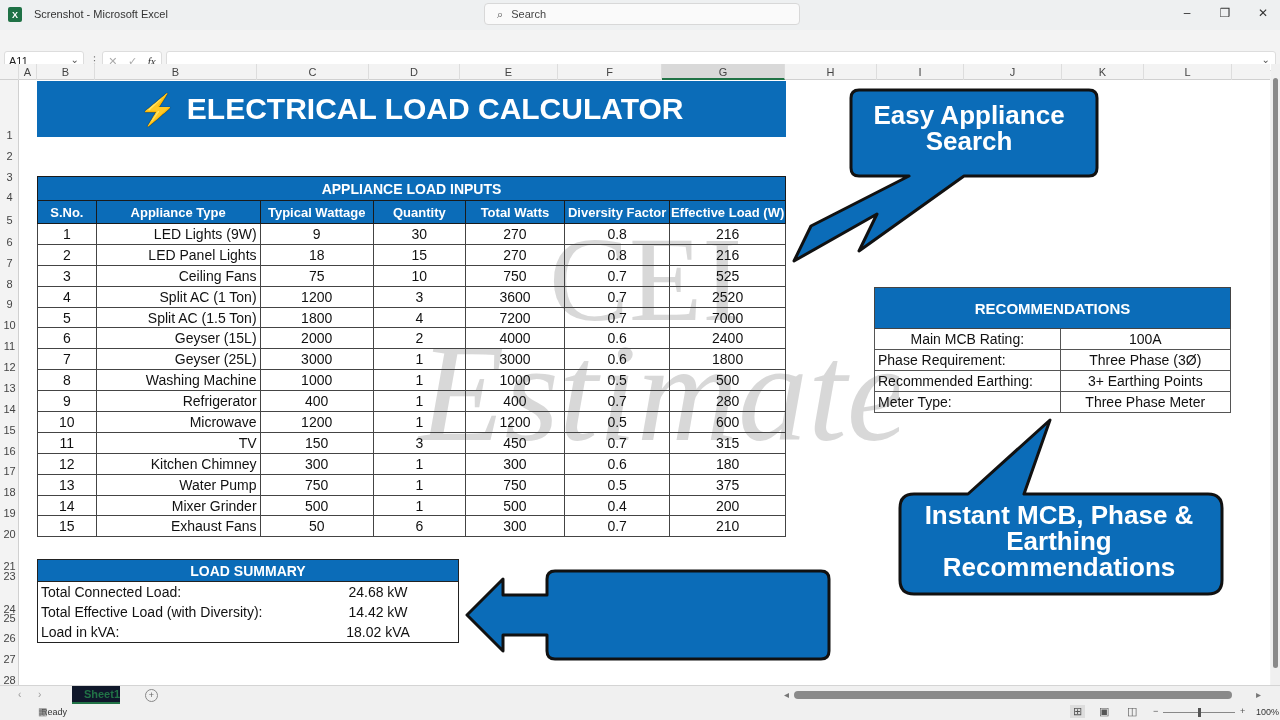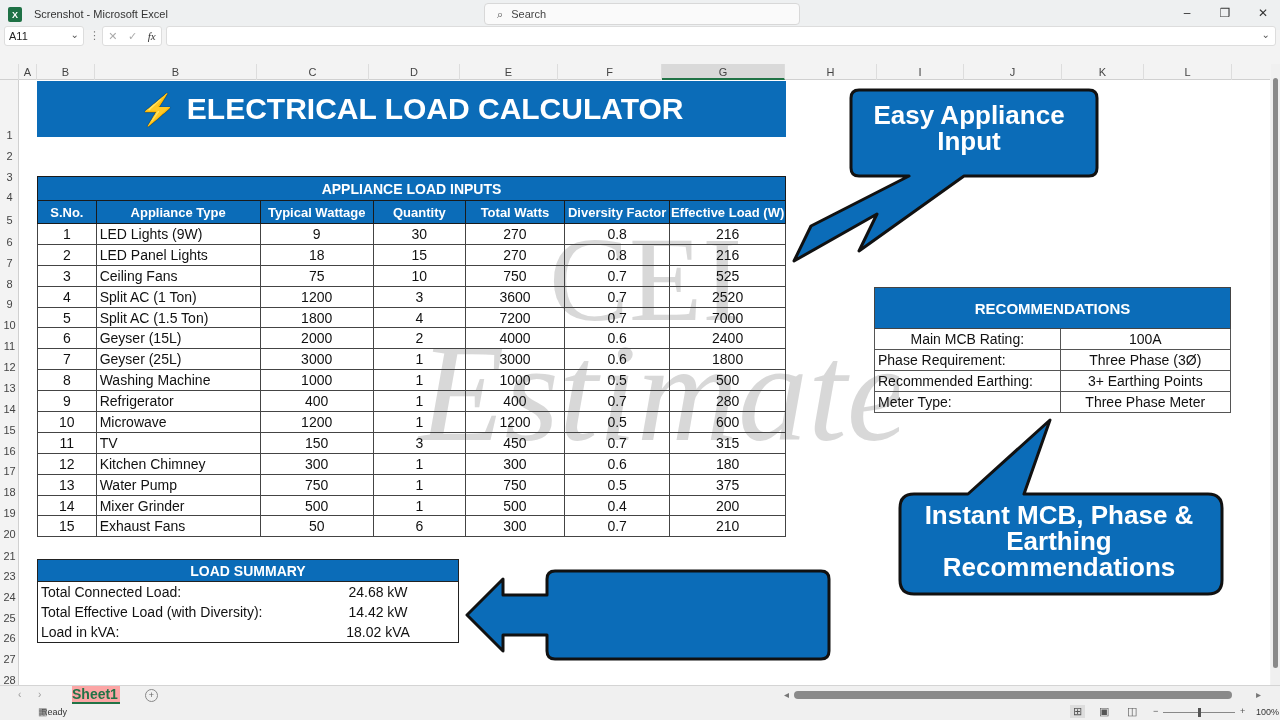--- a/index.html
+++ b/index.html
@@ -3,21 +3,21 @@
 <meta charset="utf-8">
 <style>
   * { box-sizing: border-box; margin: 0; padding: 0; }
   html, body { width: 1280px; height: 720px; overflow: hidden; background: #f3f3f3; font-family: "Liberation Sans", sans-serif; }
   .titlebar { position: absolute; left: 0; top: 0; width: 1280px; height: 30px; background: #eef0f1; display: flex; align-items: center; }
   .xl-logo { position: absolute; left: 8px; top: 7px; width: 14px; height: 15px; background: #1e7145; border-radius: 2px; color: #fff; font-size: 9px; font-weight: bold; display: flex; align-items: center; justify-content: center; }
   .app-title { position: absolute; left: 34px; top: 8px; font-size: 11px; color: #333; }
   .search-box { position: absolute; left: 484px; top: 3px; width: 316px; height: 22px; background: #fafafa; border: 1px solid #d8d8d8; border-radius: 4px; font-size: 11px; color: #444; display: flex; align-items: center; padding-left: 12px; }
   .search-box .glyph { margin-right: 8px; font-size: 11px; color: #555; }
   .win-btn { position: absolute; top: 6px; font-size: 12px; color: #333; width: 20px; text-align: center; }
-  .formulabar { position: absolute; left: 0; top: 25px; width: 1188px; height: 22px; }
+  .formulabar { position: absolute; left: 0; top: 50px; width: 1188px; height: 22px; }
   .namebox { position: absolute; left: 4px; top: 1px; width: 80px; height: 20px; background: #fff; border: 1px solid #ddd; border-radius: 3px; font-size: 11px; padding: 3px 4px; color: #222; }
   .namebox .dd { position: absolute; right: 4px; top: 2px; font-size: 10px; color: #555; }
   .fx-area { position: absolute; left: 102px; top: 1px; width: 60px; height: 20px; background: #fff; border: 1px solid #ddd; border-radius: 3px; font-size: 11px; color: #aaa; display: flex; align-items: center; justify-content: space-around; }
   .fx-area .fx { color: #333; font-style: italic; font-family: "Liberation Serif", serif; }
   .dots { position: absolute; left: 89px; top: 4px; font-size: 11px; color: #777; }
   .formula-input { position: absolute; left: 166px; top: 1px; width: 1110px; height: 20px; background: #fff; border: 1px solid #ddd; border-radius: 3px; }
   .formula-input .dd { position: absolute; right: 5px; top: 2px; font-size: 10px; color: #555; }
 
   .colheads { position: absolute; left: 0; top: 64px; width: 1270px; height: 16px; background: #f3f3f3; border-bottom: 1px solid #d0d0d0; }
   .colhead { position: absolute; top: 0; height: 16px; font-size: 11px; color: #444; text-align: center; line-height: 16px; border-right: 1px solid #ddd; }
@@ -28,40 +28,40 @@
   .sheet { position: absolute; left: 19px; top: 80px; width: 1251px; height: 605px; background: #fff; overflow: hidden; }
 
   .title-band { position: absolute; left: 18px; top: 1px; width: 749px; height: 56px; background: #0b6cb8; color: #fff; font-weight: bold; font-size: 30px; display: flex; align-items: center; justify-content: center; gap: 10px; }
   .bolt { font-size: 30px; color: #f9c600; text-shadow: 0 0 1px #000; }
 
   table { border-collapse: collapse; font-family: "Liberation Sans", sans-serif; }
   .appliance { position: absolute; left: 18px; top: 96px; width: 749px; }
   .appliance th.group { background: #0b6cb8; color: #fff; font-size: 14px; height: 24px; border: 1px solid #1a1a1a; }
   .appliance th.col { background: #0b6cb8; color: #fff; font-size: 13px; height: 23px; border: 1px solid #1a1a1a; border-top: 1px solid #4d8ecb; white-space: nowrap; }
   .appliance td { font-size: 14px; height: 20.9px; border: 1px solid #444; color: #111; text-align: center; padding: 0 3px; }
-  .appliance td.name { text-align: left; }
+  .appliance td.name { text-align: right; }
 
   .recs { position: absolute; left: 855px; top: 207px; width: 357px; }
   .recs th { background: #0b6cb8; color: #fff; font-size: 15px; height: 41px; border: 1px solid #444; }
   .recs td { font-size: 14px; height: 21px; border: 1px solid #555; padding: 0 3px; color: #111; }
   .recs td.val { text-align: center; }
 
   .summary { position: absolute; left: 18px; top: 479px; width: 422px; border: 1px solid #222; }
   .summary .hdr { background: #0b6cb8; color: #fff; font-size: 14px; font-weight: bold; text-align: center; height: 22px; line-height: 22px; border-bottom: 1px solid #222; }
   .summary .row { display: flex; height: 20px; font-size: 14px; color: #111; align-items: center; }
   .summary .row .lbl { width: 275px; padding-left: 3px; }
   .summary .row .val { width: 130px; text-align: center; }
 
   .callout-text { position: absolute; color: #fff; font-weight: bold; text-align: center; line-height: 1.0; }
 
   .watermark { position: absolute; pointer-events: none; }
 
   .tabbar { position: absolute; left: 0; top: 685px; width: 1280px; height: 20px; background: #f0f0f0; border-top: 1px solid #d4d4d4; }
   .tabnav { position: absolute; top: 3px; font-size: 10px; color: #999; }
-  .sheet-tab { position: absolute; left: 72px; top: 0; width: 48px; height: 18px; background: #fca5a5; border-bottom: 2px solid #217346; font-size: 14px; font-weight: bold; color: #217346; text-align: left; line-height: 16px; }
+  .sheet-tab { position: absolute; left: 72px; top: 0; width: 48px; height: 18px; background: #0f172a; border-bottom: 2px solid #217346; font-size: 11px; font-weight: bold; color: #217346; text-align: right; line-height: 16px; }
   .add-sheet { position: absolute; left: 145px; top: 3px; width: 13px; height: 13px; border: 1px solid #888; border-radius: 50%; font-size: 9px; color: #666; text-align: center; line-height: 11px; }
   .hscroll { position: absolute; left: 794px; top: 5px; width: 438px; height: 8px; background: #8a8a8a; border-radius: 4px; }
   .statusbar { position: absolute; left: 0; top: 705px; width: 1280px; height: 15px; background: #f0f0f0; font-size: 9px; color: #333; }
   .vscroll { position: absolute; left: 1271px; top: 64px; width: 9px; height: 621px; background: #f0f0f0; }
   .vscroll .thumb { position: absolute; left: 2px; top: 14px; width: 5px; height: 590px; background: #8a8a8a; border-radius: 3px; }
 </style>
 </head>
 <body>
 
 <div class="titlebar">
@@ -124,23 +124,23 @@
     <div class="rowhead" style="top: 260px;">11</div>
     <div class="rowhead" style="top: 281px;">12</div>
     <div class="rowhead" style="top: 302px;">13</div>
     <div class="rowhead" style="top: 323px;">14</div>
     <div class="rowhead" style="top: 344px;">15</div>
     <div class="rowhead" style="top: 365px;">16</div>
     <div class="rowhead" style="top: 385px;">17</div>
     <div class="rowhead" style="top: 406px;">18</div>
     <div class="rowhead" style="top: 427px;">19</div>
     <div class="rowhead" style="top: 448px;">20</div>
-    <div class="rowhead" style="top: 470px;">21</div>
+    <div class="rowhead" style="top: 480px;">21</div>
     <div class="rowhead" style="top: 490px;">23</div>
-    <div class="rowhead" style="top: 511px;">24</div>
+    <div class="rowhead" style="top: 523px;">24</div>
     <div class="rowhead" style="top: 532px;">25</div>
     <div class="rowhead" style="top: 552px;">26</div>
     <div class="rowhead" style="top: 573px;">27</div>
     <div class="rowhead" style="top: 594px;">28</div>
   </div>
 
 <div class="sheet">
 
   <svg class="watermark" style="left:360px;top:130px;" width="520" height="300" viewBox="0 0 520 300">
     <text x="170" y="110" font-family="Liberation Serif, serif" font-size="120" fill="#8f8f8f" fill-opacity="0.35">CEI</text>
@@ -346,21 +346,21 @@
         <div class="row">
           <span class="lbl">Load in kVA:</span>
           <span class="val">18.02 kVA</span>
         </div>
       </div>
   </div>
 
   <svg class="watermark" style="left:760px;top:6px;" width="340" height="180" viewBox="0 0 340 180">
     <path d="M80,4 H310 Q318,4 318,12 V82 Q318,90 310,90 H185 L80,165 L98,128 L15,175 L32,140 L130,90 H80 Q72,90 72,82 V12 Q72,4 80,4 Z" fill="#0b6cb8" stroke="#111" stroke-width="3" stroke-linejoin="round"></path>
   </svg>
-  <div class="callout-text" style="left:840px;top:22px;width:220px;font-size:26px;">Easy Appliance Input</div>
+  <div class="callout-text" style="left:840px;top:22px;width:220px;font-size:26px;">Easy Appliance Search</div>
 
   <svg class="watermark" style="left:877px;top:336px;" width="330" height="182" viewBox="0 0 330 182">
     <path d="M154,4 L128,78 H312 Q326,78 326,92 V164 Q326,178 312,178 H18 Q4,178 4,164 V92 Q4,78 18,78 H72 Z" fill="#0b6cb8" stroke="#111" stroke-width="3" stroke-linejoin="round"></path>
   </svg>
   <div class="callout-text" style="left:900px;top:422px;width:280px;font-size:26px;">Instant MCB, Phase &amp; Earthing Recommendations</div>
 
   <svg class="watermark" style="left:444px;top:487px;" width="370" height="96" viewBox="0 0 370 96">
     <path d="M92,4 H358 Q366,4 366,12 V84 Q366,92 358,92 H92 Q84,92 84,84 V68 H40 V84 L4,48 L40,12 V28 H84 V12 Q84,4 92,4 Z" fill="#0b6cb8" stroke="#111" stroke-width="3" stroke-linejoin="round"></path>
   </svg>
 </div>

